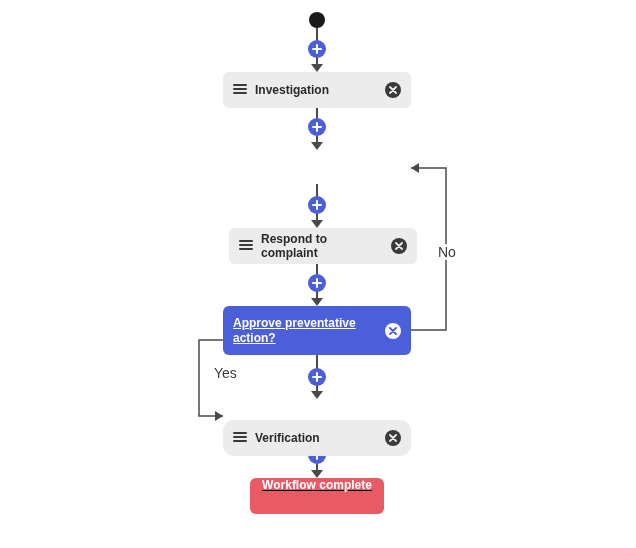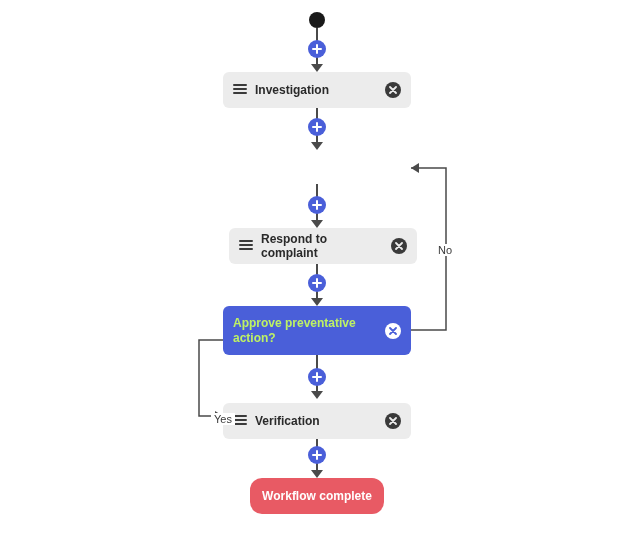--- a/index.html
+++ b/index.html
@@ -87,75 +87,76 @@
   .step .label {
     flex: 1 1 auto;
     font-size: 12px;
     font-weight: 700;
     color: #2a2a2a;
   }
   .step .remove { flex: 0 0 auto; }
   .step.s1 { top: 72px; }
   .step.s2 { top: 150px; }
   .step.s3 { top: 228px; margin-left: 6px; }
-  .step.s5 { top: 403px; }
+  .step.s5 { top: 420px; border-radius: 11px; }
 
   .decision {
     position: absolute;
     left: 223px;
     top: 306px;
     width: 188px;
     height: 49px;
     background: #4a5fd9;
     border-radius: 6px;
     display: flex;
     align-items: center;
     padding: 0 10px;
     gap: 8px;
   }
   .decision .label {
     flex: 1 1 auto;
     font-size: 12px;
     font-weight: 700;
-    color: #bef264;
+    color: #ffffff;
     line-height: 1.2;
+    text-decoration: underline;
   }
   .decision .remove { flex: 0 0 auto; }
 
   .terminal {
     position: absolute;
     left: 250px;
     top: 478px;
     width: 134px;
     height: 36px;
     background: #e85a64;
-    border-radius: 12px;
-    display: flex;
-    align-items: center;
+    border-radius: 6px;
+    display: flex;
     justify-content: center;
+    text-decoration: underline;
   }
   .terminal .label {
     font-size: 12px;
     font-weight: 700;
     color: #ffffff;
   }
 
   .branch-svg {
     position: absolute;
     top: 0; left: 0;
     pointer-events: none;
   }
   .branch-label {
     position: absolute;
-    font-size: 11px;
+    font-size: 14px;
     color: #3a3a3a;
     background: #ffffff;
     padding: 0 3px;
   }
-  .branch-label.yes { left: 211px; top: 365px; margin-top: 48px; }
+  .branch-label.yes { left: 211px; top: 365px; }
   .branch-label.no  { left: 435px; top: 244px; }
 
   .icon-circle-x {
     width: 16px; height: 16px;
     background: #3a3a3a;
     border-radius: 50%;
     display: flex; align-items: center; justify-content: center;
   }
   .icon-circle-x.white { background: #ffffff; }
   .icon-circle-x svg { width: 8px; height: 8px; }

